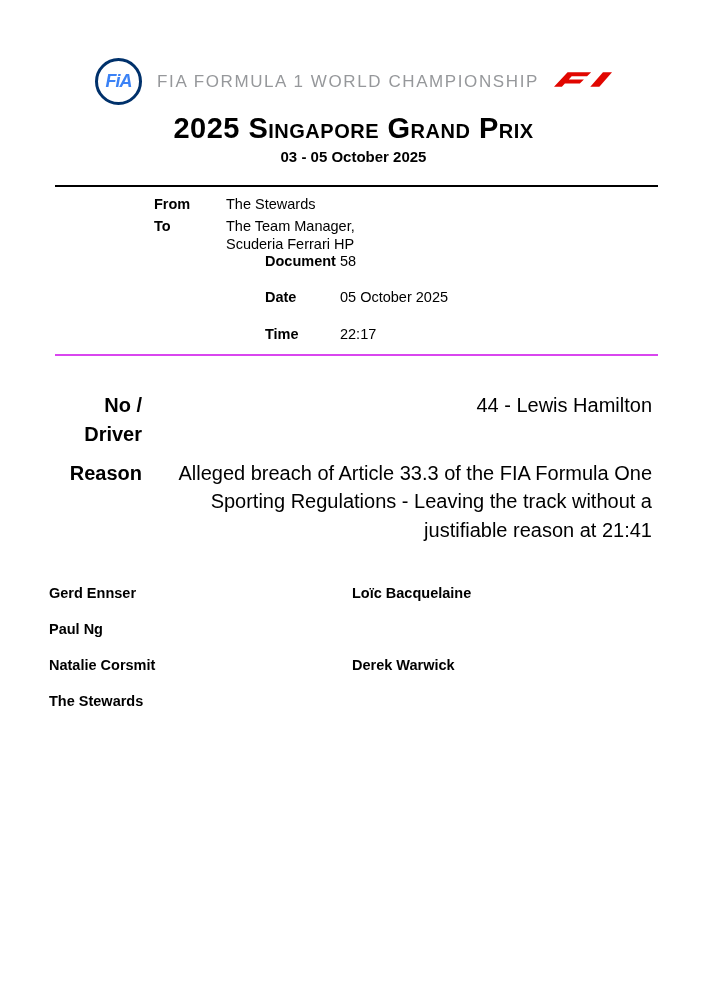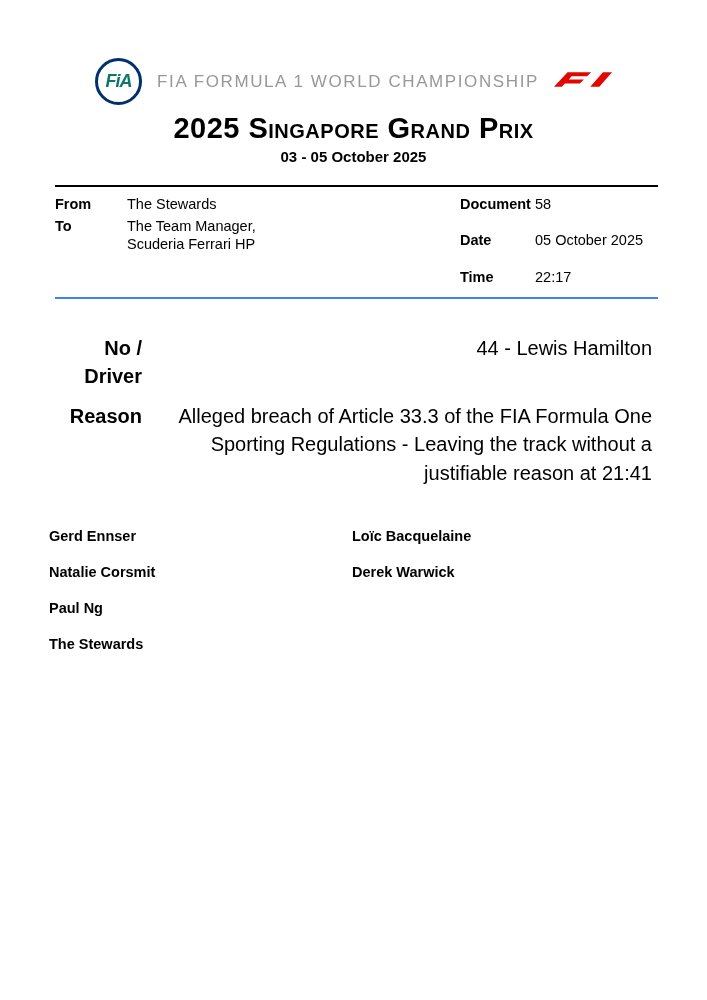--- a/index.html
+++ b/index.html
@@ -14,43 +14,43 @@
   .header {
     display: flex; align-items: center; justify-content: space-between;
     padding: 58px 95px 0 95px;
   }
   .fia-logo {
     width: 47px; height: 47px; border: 3px solid #00316b; border-radius: 50%;
     display: flex; align-items: center; justify-content: center; flex-shrink: 0;
     position: relative;
   }
   .fia-logo-text {
-    color: #0f766e; font-weight: bold; font-style: italic;
+    color: #3b82f6; font-weight: bold; font-style: italic;
     font-size: 18px; letter-spacing: -1px;
   }
   .champ-title {
     color: #96989b; font-size: 17px; letter-spacing: 1.6px;
     font-weight: 400; white-space: nowrap; padding: 0 12px;
   }
   .f1-logo { display: block; flex-shrink: 0; }
 
   
   .title-block { text-align: center; margin-top: 8px; }
   .gp-title {
     font-size: 29px; font-weight: bold; font-variant: small-caps;
     letter-spacing: 0.5px; line-height: 1.1;
   }
   .gp-dates { font-size: 15px; font-weight: bold; margin-top: 3px; }
 
   
   .meta {
     margin: 20px 49px 0 55px;
-    border-top: 2px solid #000; border-bottom: 2px solid #3b82f6;
+    border-top: 2px solid #000; border-bottom: 2px solid #d946ef;
     padding: 9px 0 11px 0;
-    display: flex; align-items: flex-start;
+    display: flex; align-items: center; flex-direction: column;
   }
   .meta-left { width: 405px; display: flex; flex-direction: column; gap: 5px; }
   .meta-right { flex: 1; display: flex; flex-direction: column; gap: 19px; }
   .meta-row { display: flex; font-size: 14.5px; line-height: 1.2; }
   .meta-left .meta-label { font-weight: bold; width: 72px; flex-shrink: 0; }
   .meta-right .meta-label { font-weight: bold; width: 75px; flex-shrink: 0; }
   .meta-value { font-weight: normal; }
   .meta-value .line { line-height: 1.2; }
 
   
@@ -134,23 +134,23 @@
     <span class="detail-label">Reason</span>
     <span class="detail-value">Alleged breach of Article 33.3 of the FIA Formula One Sporting Regulations - Leaving the track without a justifiable reason at 21:41</span>
   </div>
 
   <div class="signatures">
     <div class="sig-row">
       <span class="sig-left">Gerd Ennser</span>
       <span class="sig-right">Loïc Bacquelaine</span>
     </div>
     <div class="sig-row">
+      <span class="sig-left">Paul Ng</span>
+      <span class="sig-right"></span>
+    </div>
+    <div class="sig-row">
       <span class="sig-left">Natalie Corsmit</span>
       <span class="sig-right">Derek Warwick</span>
-    </div>
-    <div class="sig-row">
-      <span class="sig-left">Paul Ng</span>
-      <span class="sig-right"></span>
     </div>
     <div class="sig-footer">The Stewards</div>
   </div>
 
 </div>
 
 </body></html>

